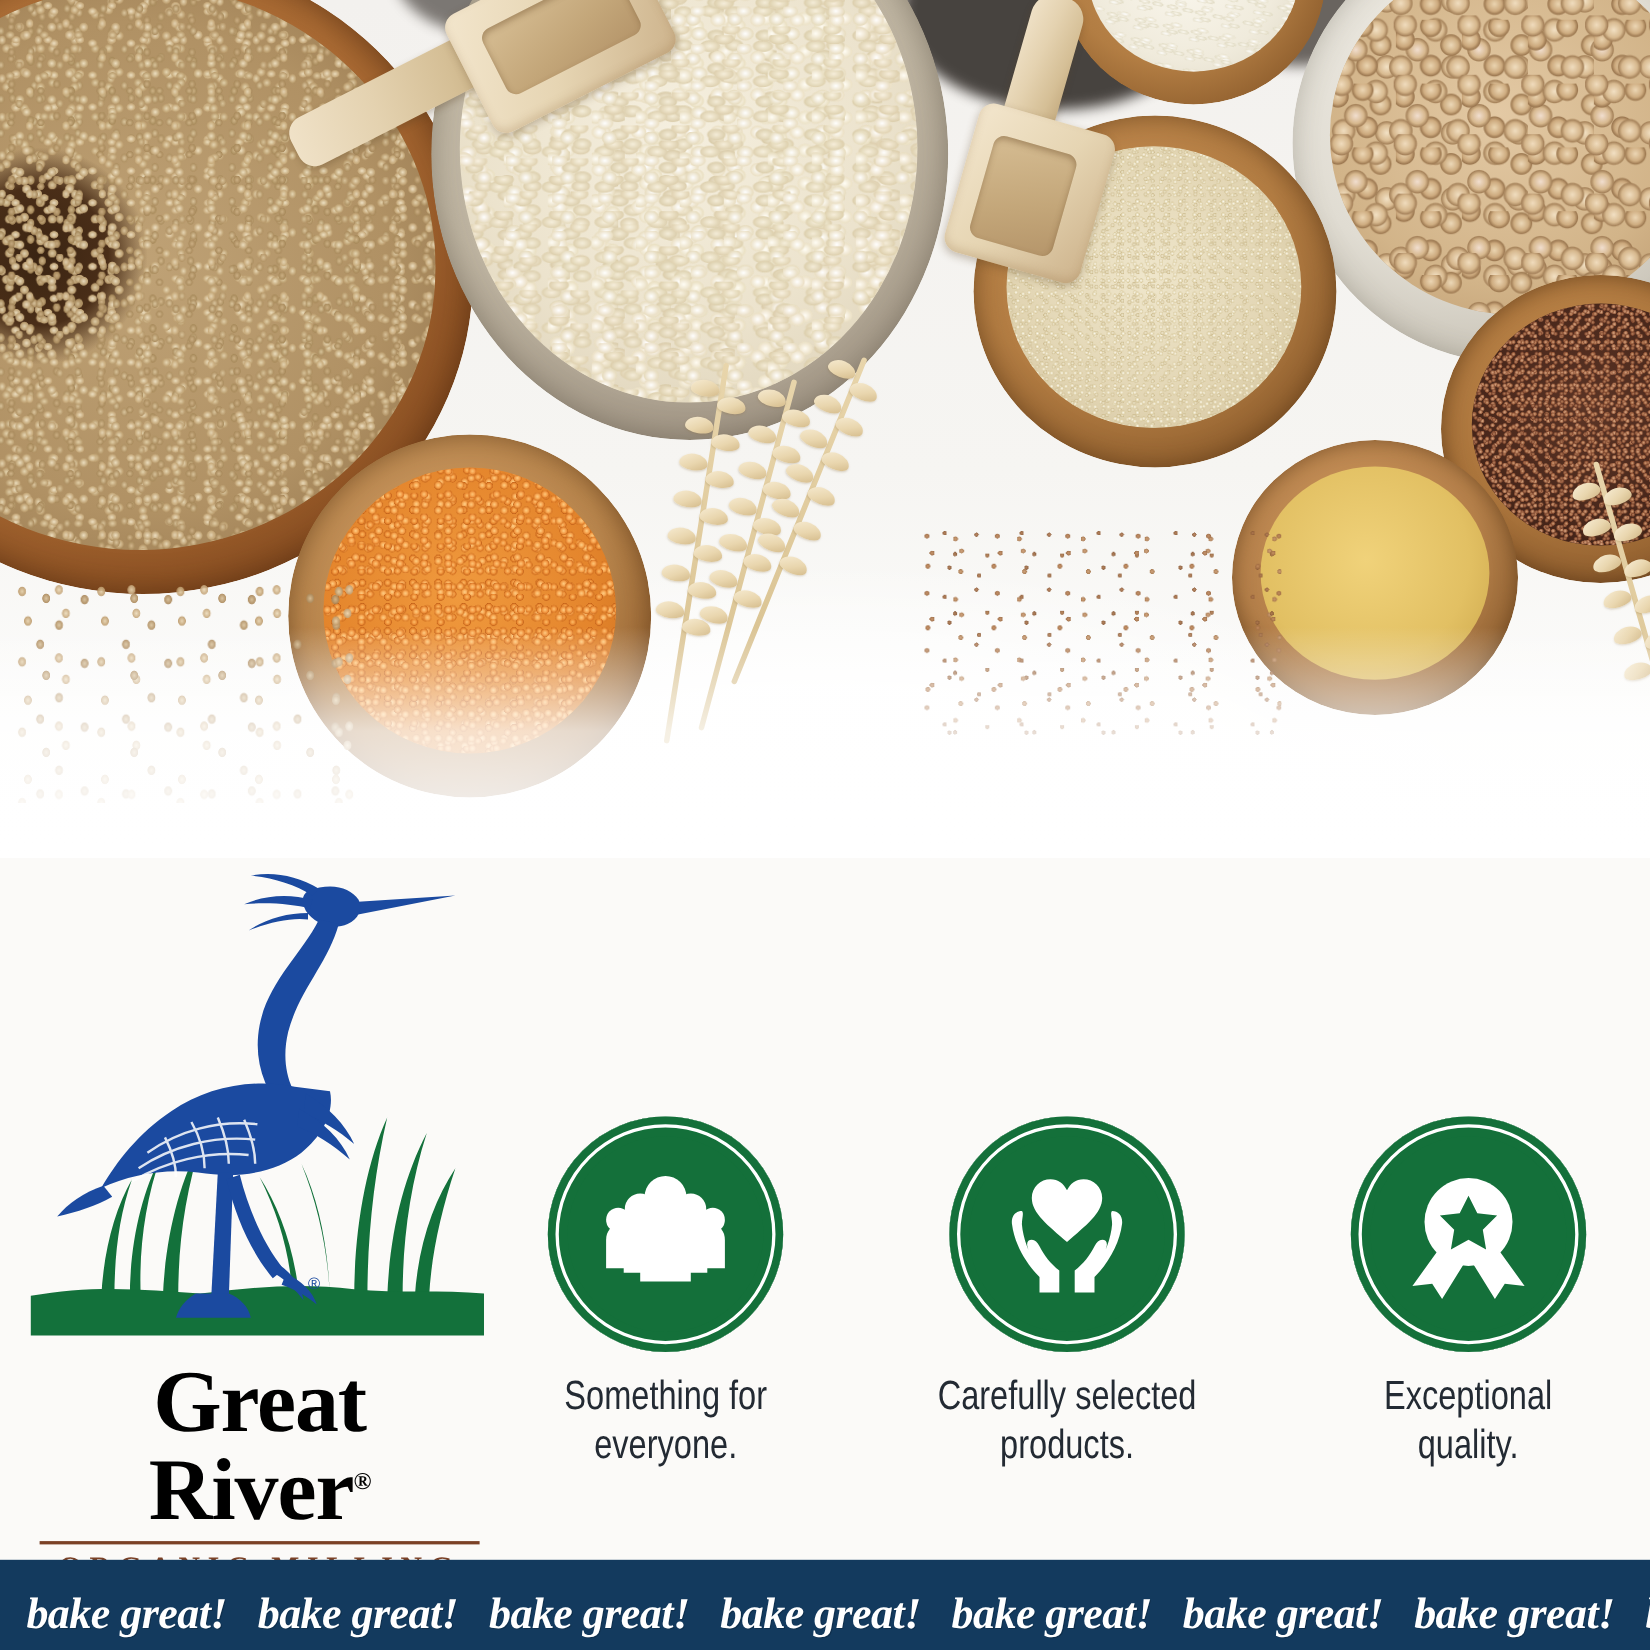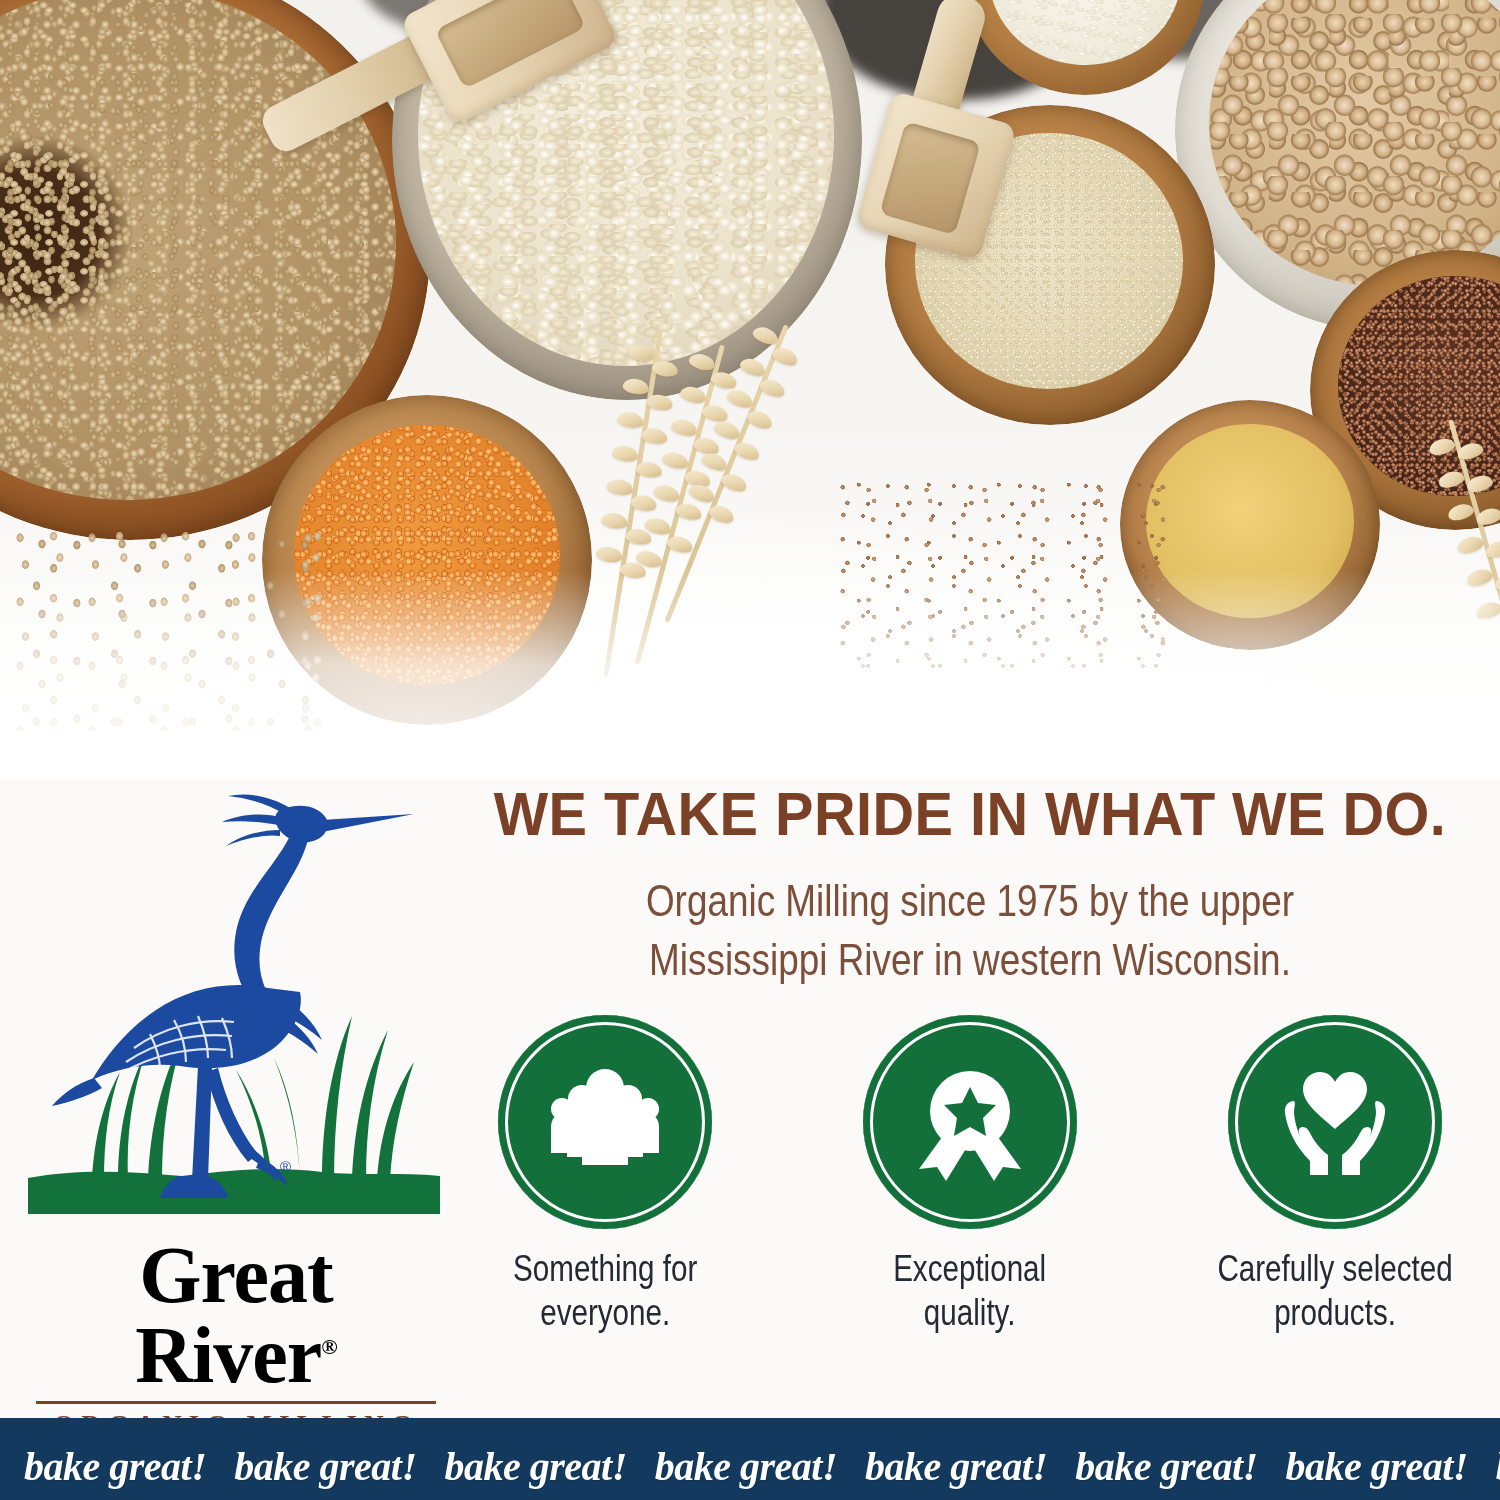--- a/index.html
+++ b/index.html
@@ -624,27 +624,20 @@
       </div>
 
       <div id="logo-wordmark">
         <div class="gr-name"><span>Great River</span><span class="reg">®</span></div>
         <div class="gr-rule"></div>
         <div class="gr-sub">ORGANIC MILLING</div>
         <div class="gr-rule thin"></div>
       </div>
     </div>
 
-    <div id="headline-block">
-      <div class="headline">WE TAKE PRIDE IN WHAT WE DO.</div>
-      <div class="subhead">
-        <div>Organic Milling since 1975 by the upper</div>
-        <div>Mississippi River in western Wisconsin.</div>
-      </div>
-    </div>
 
     <div id="badges">
 
       <div class="badge">
         <div class="badge-circle">
           <svg viewBox="0 0 130 130">
             <g fill="#ffffff">
               <circle cx="22" cy="52" r="11"></circle>
               <path d="M11 70 C11 62 16 57 22 57 C28 57 33 62 33 70 L33 96 L11 96 Z"></path>
               <circle cx="108" cy="52" r="11"></circle>
@@ -659,43 +652,43 @@
           </svg>
         </div>
         <div class="badge-label">Something for
 everyone.</div>
       </div>
 
       <div class="badge">
         <div class="badge-circle">
           <svg viewBox="0 0 130 130">
             <g fill="#ffffff">
+              <path d="M65 72 C48 57 33 46 33 32 C33 22 41 15 50 15 C57 15 62 19 65 25 C68 19 73 15 80 15 C89 15 97 22 97 32 C97 46 82 57 65 72 Z"></path>
+              <path d="M24 44 C18 44 14 49 15 56 C17 72 26 90 40 104 L40 118 L58 118 L58 98 C50 92 44 84 40 76 C38 72 36 70 33 70 C30 70 28 72 29 76 C31 84 35 90 40 96 C30 84 25 68 24 56 C24 50 26 46 24 44 Z"></path>
+              <path d="M106 44 C112 44 116 49 115 56 C113 72 104 90 90 104 L90 118 L72 118 L72 98 C80 92 86 84 90 76 C92 72 94 70 97 70 C100 70 102 72 101 76 C99 84 95 90 90 96 C100 84 105 68 106 56 C106 50 104 46 106 44 Z"></path>
+            </g>
+          </svg>
+        </div>
+        <div class="badge-label">Carefully selected
+products.</div>
+      </div>
+
+      <div class="badge">
+        <div class="badge-circle">
+          <svg viewBox="0 0 130 130">
+            <g fill="#ffffff">
               <path d="M40 76 L14 112 L32 110 L41 124 L62 90 Z"></path>
               <path d="M90 76 L116 112 L98 110 L89 124 L68 90 Z"></path>
               <circle cx="65" cy="54" r="40"></circle>
             </g>
             <path d="M65 30 L73 46 L91 48 L78 61 L81 79 L65 70 L49 79 L52 61 L39 48 L57 46 Z" fill="#14703a"></path>
           </svg>
         </div>
         <div class="badge-label">Exceptional
 quality.</div>
-      </div>
-
-      <div class="badge">
-        <div class="badge-circle">
-          <svg viewBox="0 0 130 130">
-            <g fill="#ffffff">
-              <path d="M65 72 C48 57 33 46 33 32 C33 22 41 15 50 15 C57 15 62 19 65 25 C68 19 73 15 80 15 C89 15 97 22 97 32 C97 46 82 57 65 72 Z"></path>
-              <path d="M24 44 C18 44 14 49 15 56 C17 72 26 90 40 104 L40 118 L58 118 L58 98 C50 92 44 84 40 76 C38 72 36 70 33 70 C30 70 28 72 29 76 C31 84 35 90 40 96 C30 84 25 68 24 56 C24 50 26 46 24 44 Z"></path>
-              <path d="M106 44 C112 44 116 49 115 56 C113 72 104 90 90 104 L90 118 L72 118 L72 98 C80 92 86 84 90 76 C92 72 94 70 97 70 C100 70 102 72 101 76 C99 84 95 90 90 96 C100 84 105 68 106 56 C106 50 104 46 106 44 Z"></path>
-            </g>
-          </svg>
-        </div>
-        <div class="badge-label">Carefully selected
-products.</div>
       </div>
 
     </div>
   </div>
 
   <div id="banner">
     <div id="banner-track">
       <span class="bake">bake great!</span>
       <span class="bake">bake great!</span>
       <span class="bake">bake great!</span>

